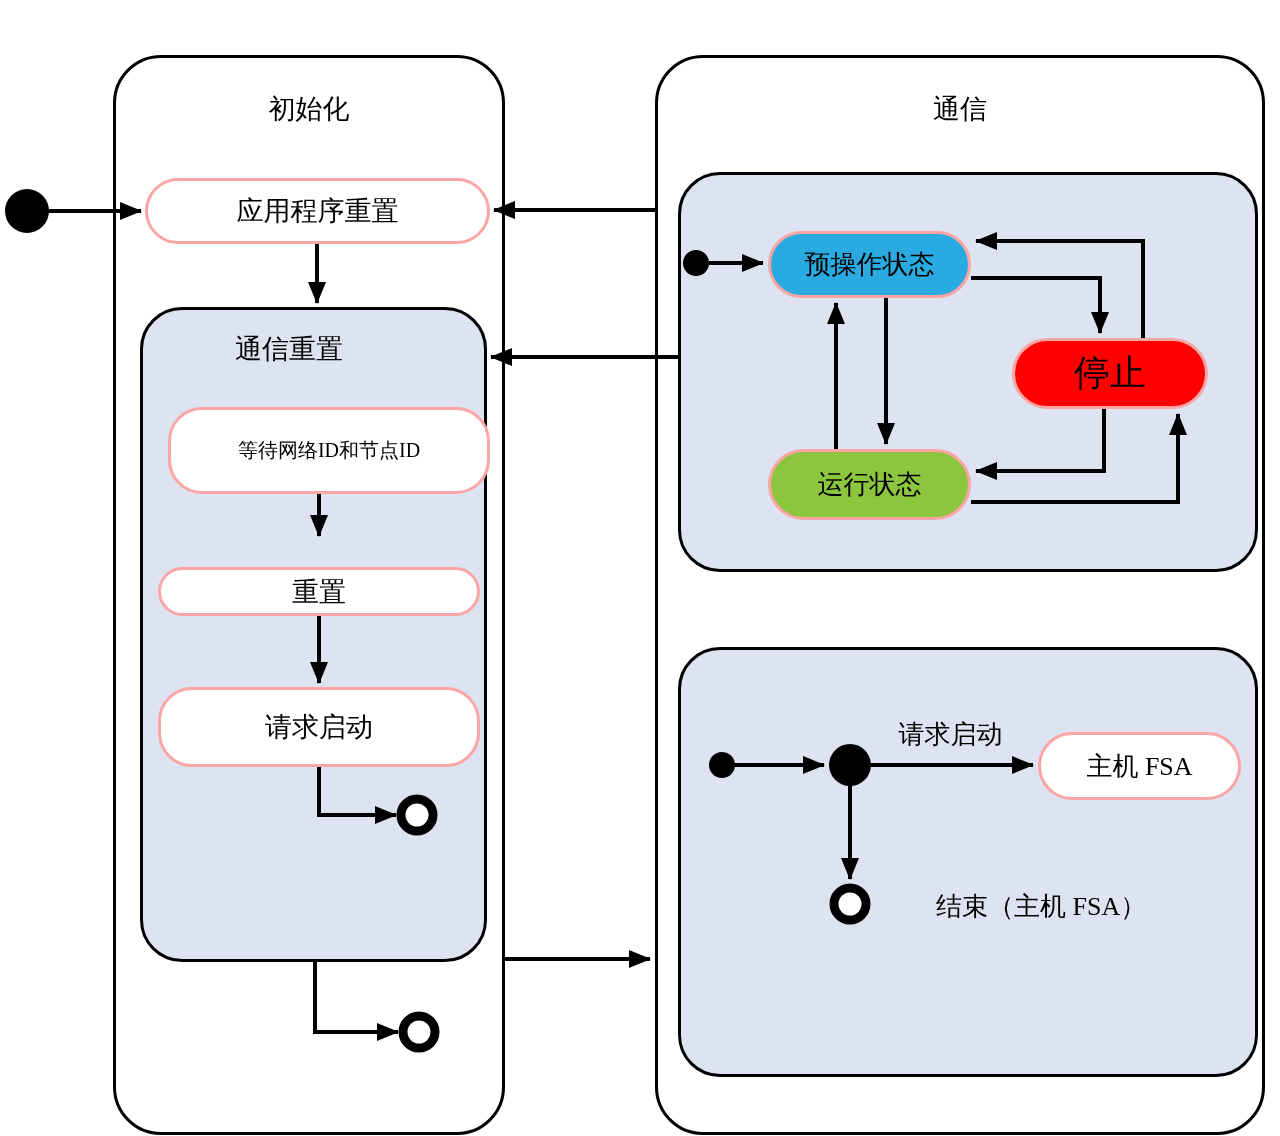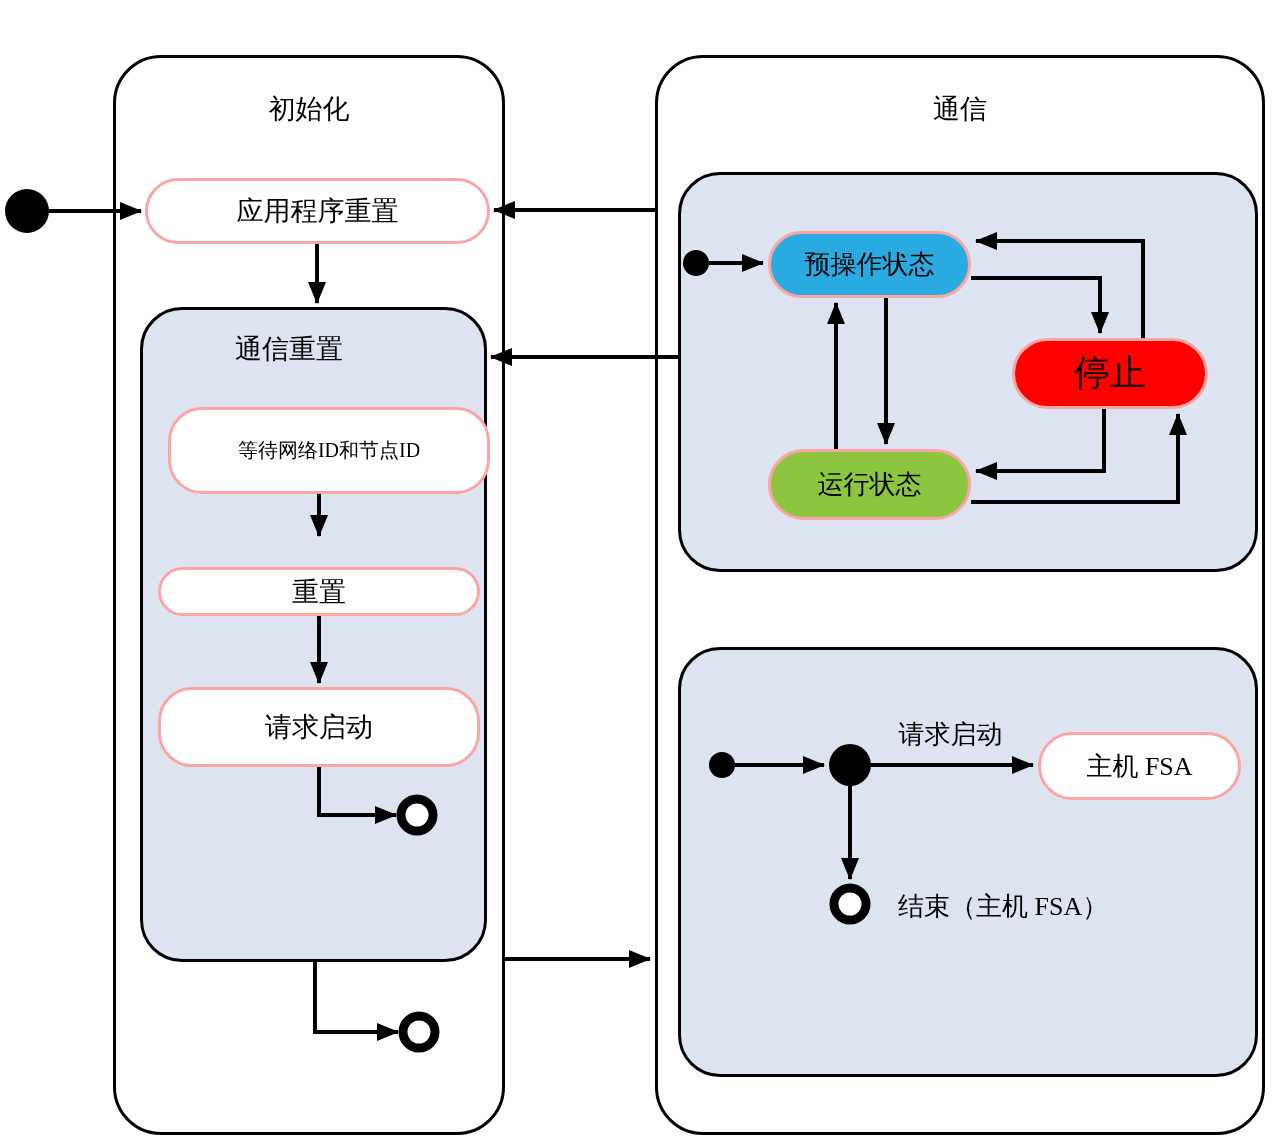--- a/index.html
+++ b/index.html
@@ -136,17 +136,17 @@
   <div class="node" style="left: 1012px; top: 291px; width: 196px; height: 71px; border-radius: 36px; font-size: 36px; background-color: rgb(254, 0, 0);">停止</div>
 
   <div class="node" style="left: 768px; top: 402px; width: 203px; height: 71px; border-radius: 36px; background-color: rgb(140, 198, 63);">运行状态</div>
 
   <div class="node" style="left:1038px; top:685px; width:203px; height:68px; border-radius:34px;">主机 FSA</div>
 
 
 
   <div class="lbl" style="left:868px; top:670px; width:165px; text-align:center;">请求启动</div>
 
-  <div class="lbl" style="left:898px; top:842px; width:340px; text-align:left;">结束（主机 FSA）</div>
+  <div class="lbl" style="left:936px; top:842px; width:340px; text-align:left;">结束（主机 FSA）</div>
 
   <div class="watermark" style="left: 1088px; top: 1128px; width: 180px; text-align: right; color: rgb(171, 201, 143);">www.cntronics.com</div>
 
 </div>
 
 </body></html>

